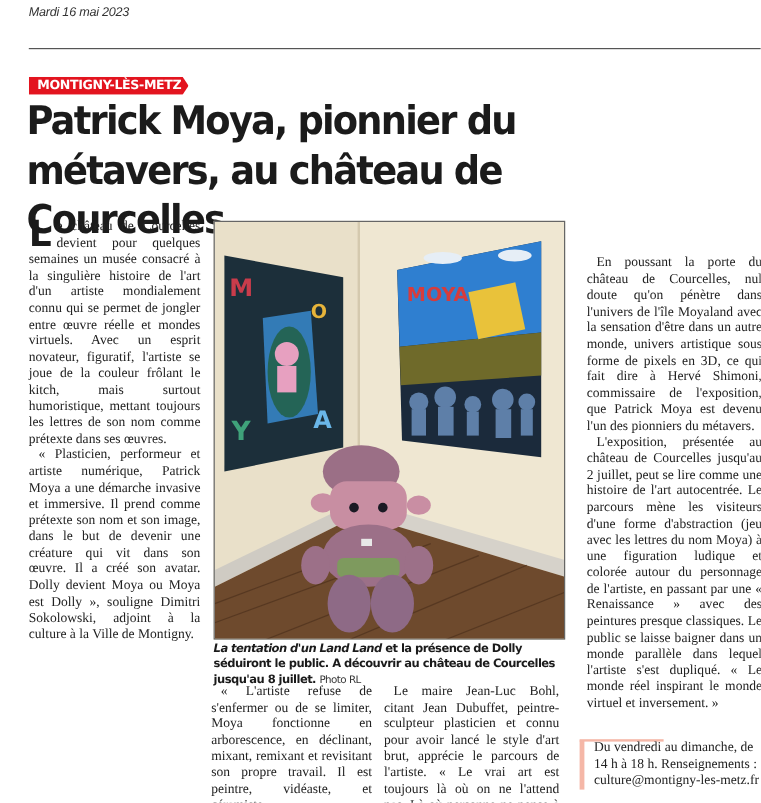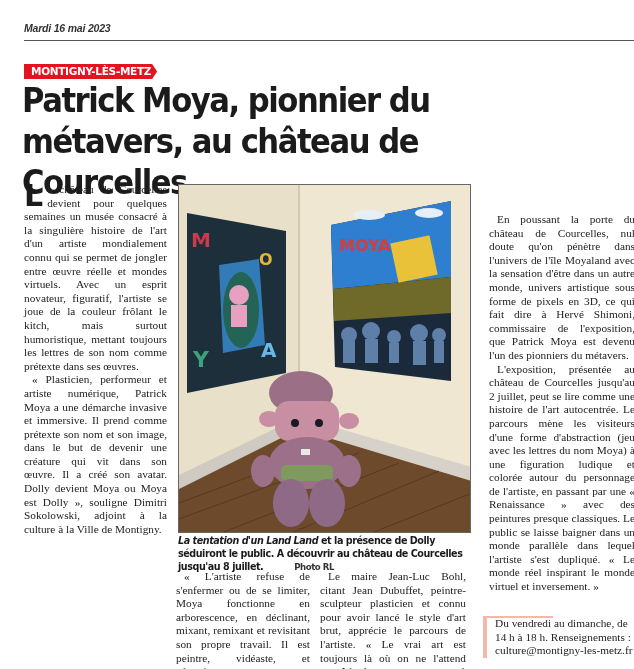--- a/index.html
+++ b/index.html
@@ -1,38 +1,38 @@
 <!DOCTYPE html>
 <html><head>
   <meta charset="utf-8">
   <style>
     html, body { margin: 0; padding: 0; background: #ffffff; }
     body { width: 634px; height: 669px; position: relative; overflow: hidden; color: #1f1f1f; }
-    .date { position: absolute; left: 24px; top: 22px; font-family: "Liberation Sans", sans-serif; font-style: italic; font-size: 10.5px; color: #333; letter-spacing: -0.2px; font-weight: bold; }
+    .date { position: absolute; left: 24px; top: 4px; font-family: "Liberation Sans", sans-serif; font-style: italic; font-size: 10.5px; color: #333; letter-spacing: -0.2px; }
     .rule { position: absolute; left: 24px; right: 0; top: 40px; height: 1px; background: #555; }
     .kicker { position: absolute; left: 24px; top: 64px; height: 15px; padding: 0 6px 0 7px; background: #e3141f; color: #fff;
       font-family: "DejaVu Sans", sans-serif; font-weight: bold; font-size: 10.5px; line-height: 15px; letter-spacing: -0.3px;
       clip-path: polygon(0 0, calc(100% - 5px) 0, 100% 50%, calc(100% - 5px) 100%, 0 100%); }
     .headline { position: absolute; left: 22px; top: 80px; width: 612px; margin: 0; font-family: "DejaVu Sans", sans-serif; font-weight: bold;
       font-size: 33px; line-height: 41px; letter-spacing: -1.6px; color: #1b1b1b; transform: scaleX(0.93); transform-origin: left top; }
     .col { position: absolute; font-family: "Liberation Serif", serif; font-size: 11.3px; line-height: 13.6px; text-align: justify; color: #222; hyphens: manual; }
     .col p { margin: 0; }
     .lead { font-family: "DejaVu Sans", sans-serif; font-weight: bold; font-size: 10.6px; line-height: 13.4px; text-align: left; letter-spacing: -0.35px; color: #1b1b1b; margin-bottom: 7px !important; }
     .dropcap-par::first-letter { float: left; font-family: "DejaVu Sans", sans-serif; font-weight: bold; font-size: 30px; line-height: 24px; margin: 1px 4px 0 0; color: #1b1b1b; }
     .indent { text-indent: 8px; }
     .subhead { font-family: "DejaVu Sans", sans-serif; font-weight: bold; font-size: 10.8px; line-height: 13px; letter-spacing: -0.4px; color: #1b1b1b; margin-top: 8px !important; text-align: left; }
     .col1 { left: 24px; top: 183px; width: 143px; }
     .col3 { left: 489px; top: 183px; width: 146px; }
     .col2a { left: 176px; top: 570px; width: 134px; }
     .col2b { left: 320px; top: 570px; width: 146px; }
     .photo { position: absolute; left: 178px; top: 184px; width: 293px; height: 349px; overflow: hidden; border: 1px solid #666; box-sizing: border-box; background: #ece4cf; }
     .photo svg { display: block; }
     .caption { position: absolute; left: 178px; top: 535px; width: 296px; font-family: "DejaVu Sans", sans-serif; font-weight: bold; font-size: 9.6px; line-height: 12.8px; letter-spacing: -0.45px; color: #1b1b1b; }
     .caption .it { font-style: italic; }
-    .caption .credit { font-weight: bold; font-size: 8.6px; color: #333; margin-left: 28px; }
+    .caption .credit { font-weight: normal; font-size: 8.6px; color: #333; }
     .info { position: absolute; left: 483px; top: 617px; width: 146px; border-left: 4px solid #f5b7a7; padding-left: 8px; font-family: "Liberation Serif", serif; font-size: 11.3px; line-height: 13.6px; color: #222; }
     .info-top { position: absolute; left: 483px; top: 616px; width: 70px; height: 2px; background: #f5b7a7; }
   </style>
 </head>
 <body>
 
 <div class="date">Mardi 16 mai 2023</div>
 <div class="rule"></div>
 
 <div class="kicker">MONTIGNY-LÈS-METZ</div>

